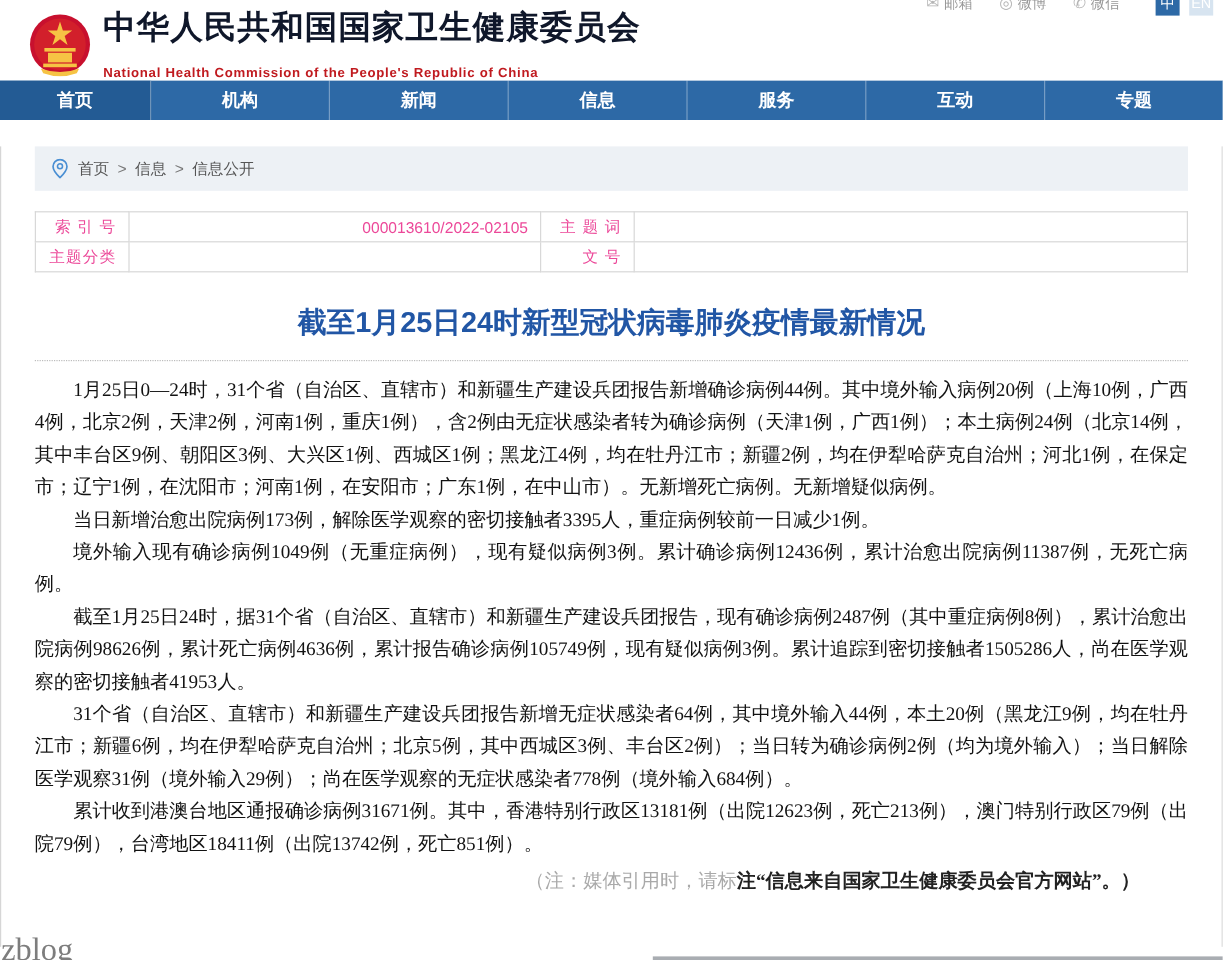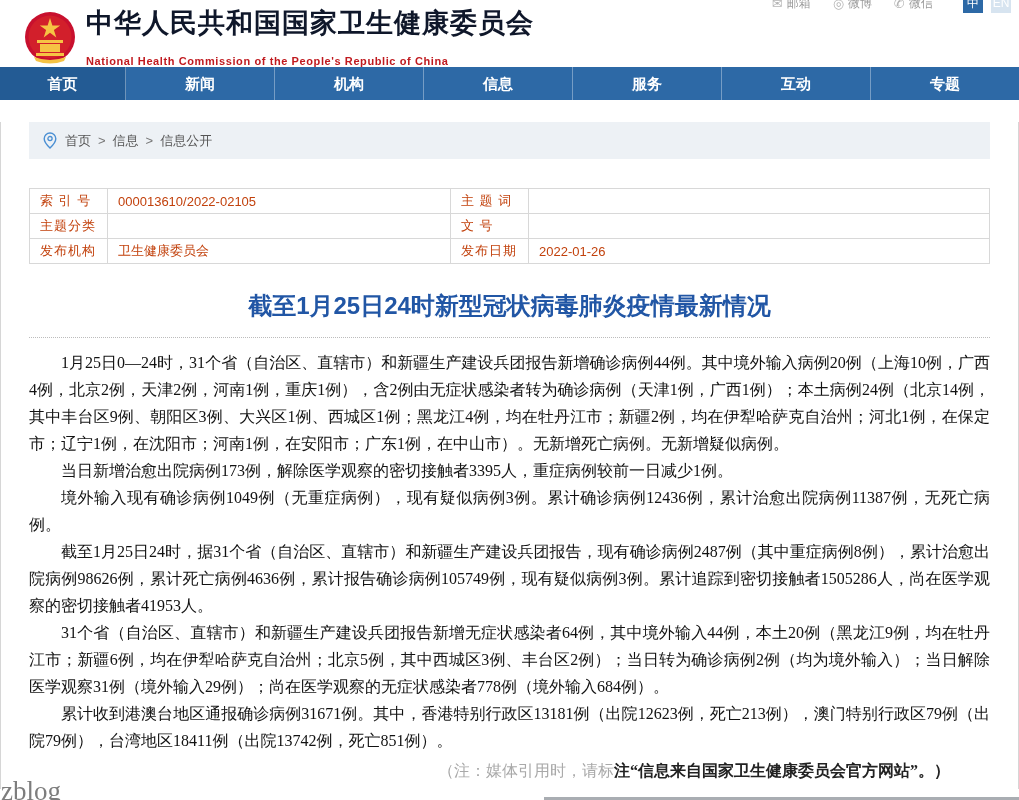--- a/index.html
+++ b/index.html
@@ -94,24 +94,25 @@
     color: #555;
   }
   .breadcrumb .pin { margin-right: 8px; display: inline-flex; }
   .breadcrumb .crumb { cursor: pointer; }
   .breadcrumb .sep { margin: 0 7px; color: #777; }
 
   
   .meta-table {
     width: 100%;
     border-collapse: collapse;
-    margin-top: 29px;
+    margin-top: 17px;
     font-size: 13px;
-    color: #c2410c;
+    color: #ec4899;
     table-layout: fixed;
+    text-align: right;
   }
   .meta-table td {
     border: 1px solid #d8d8d8;
     height: 25px;
     padding: 2px 10px;
     background: #fff;
   }
   .meta-table td.lbl  { width: 78px;  letter-spacing: 1px; }
   .meta-table td.val1 { width: 343px; }
   .meta-table td.lbl2 { width: 78px;  letter-spacing: 1px; }
@@ -197,22 +198,22 @@
       <span class="qicon">✆</span>
       <span>微信</span>
     </span>
     <span class="lang-btn zh">中</span>
     <span class="lang-btn en">EN</span>
   </div>
 </header>
 
 <nav class="main-nav">
   <div class="nav-item active">首页</div>
+  <div class="nav-item">机构</div>
   <div class="nav-item">新闻</div>
-  <div class="nav-item">机构</div>
   <div class="nav-item">信息</div>
   <div class="nav-item">服务</div>
   <div class="nav-item">互动</div>
   <div class="nav-item">专题</div>
 </nav>
 
 <div class="main-wrap">
 
   <div class="breadcrumb">
     <span class="pin">
@@ -235,26 +236,20 @@
       <td class="val1">000013610/2022-02105</td>
       <td class="lbl2">主 题 词</td>
       <td></td>
     </tr>
     <tr>
       <td class="lbl">主题分类</td>
       <td class="val1"></td>
       <td class="lbl2">文 号</td>
       <td></td>
     </tr>
-    <tr>
-      <td class="lbl">发布机构</td>
-      <td class="val1">卫生健康委员会</td>
-      <td class="lbl2">发布日期</td>
-      <td>2022-01-26</td>
-    </tr>
   </tbody>
     </table>
 
   <h1 class="article-title">截至1月25日24时新型冠状病毒肺炎疫情最新情况</h1>
 
   <div class="dotted-sep"></div>
 
   <div class="article-body">
     <p>1月25日0—24时，31个省（自治区、直辖市）和新疆生产建设兵团报告新增确诊病例44例。其中境外输入病例20例（上海10例，广西4例，北京2例，天津2例，河南1例，重庆1例），含2例由无症状感染者转为确诊病例（天津1例，广西1例）；本土病例24例（北京14例，其中丰台区9例、朝阳区3例、大兴区1例、西城区1例；黑龙江4例，均在牡丹江市；新疆2例，均在伊犁哈萨克自治州；河北1例，在保定市；辽宁1例，在沈阳市；河南1例，在安阳市；广东1例，在中山市）。无新增死亡病例。无新增疑似病例。</p>
     <p>当日新增治愈出院病例173例，解除医学观察的密切接触者3395人，重症病例较前一日减少1例。</p>

